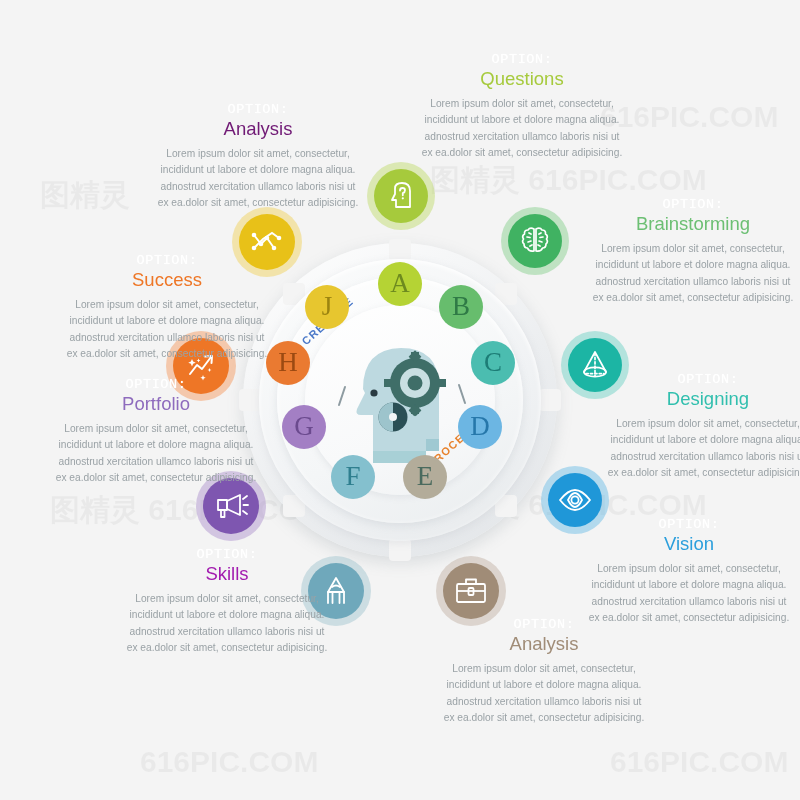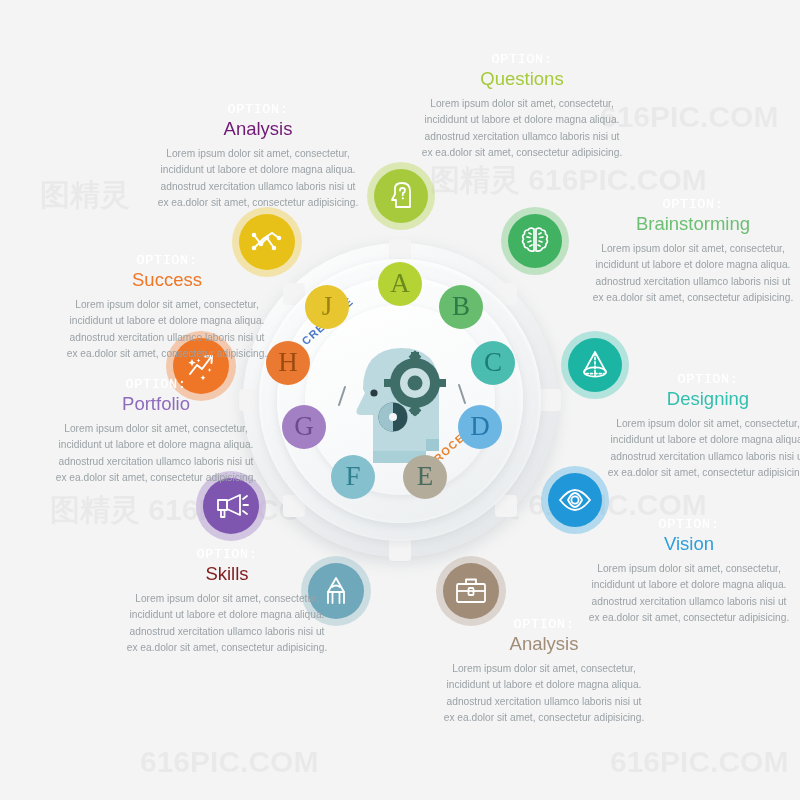--- a/index.html
+++ b/index.html
@@ -372,21 +372,21 @@
     <div class="body">
       <div>Lorem ipsum dolor sit amet, consectetur,</div>
       <div>incididunt ut labore et dolore magna aliqua.</div>
       <div>adnostrud xercitation ullamco laboris nisi ut</div>
       <div>ex ea.dolor sit amet, consectetur adipisicing.</div>
     </div>
   </div>
 
   <div class="block ta-c" style="left:104px; top:548px; width:246px;">
     <div class="opt">OPTION:</div>
-    <div class="ttl" style="color:#7f1d1d;">Skills</div>
+    <div class="ttl" style="color:#a21caf;">Skills</div>
     <div class="body">
       <div>Lorem ipsum dolor sit amet, consectetur,</div>
       <div>incididunt ut labore et dolore magna aliqua.</div>
       <div>adnostrud xercitation ullamco laboris nisi ut</div>
       <div>ex ea.dolor sit amet, consectetur adipisicing.</div>
     </div>
   </div>
 
   <div class="block ta-c" style="left:420px; top:618px; width:248px;">
     <div class="opt">OPTION:</div>

